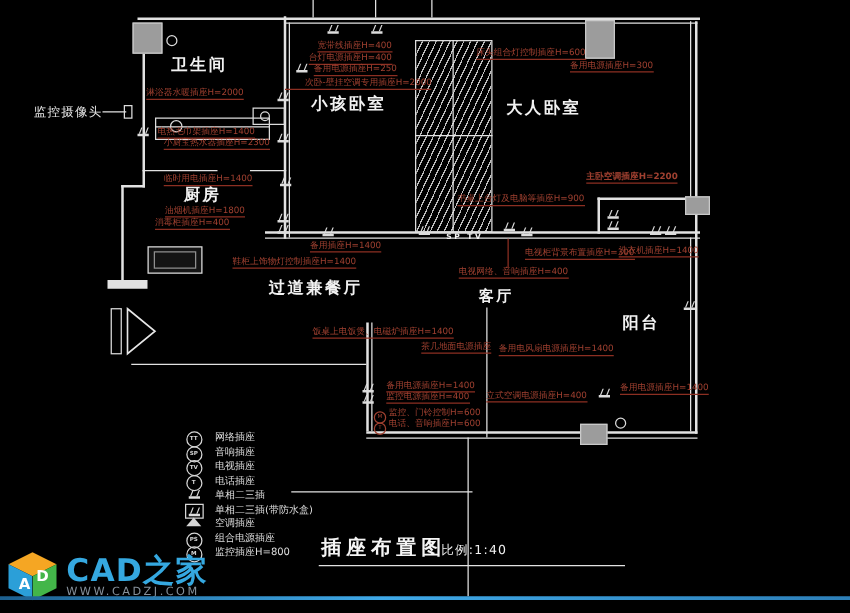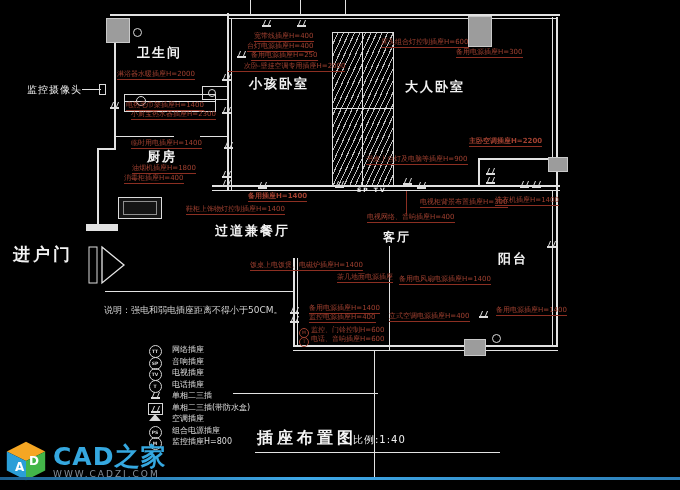--- a/index.html
+++ b/index.html
@@ -141,21 +141,21 @@
       <div class="ann ul" style="left: 247px; top: 43px;">台灯电源插座H=400</div>
       <div class="ann ul" style="left: 251px; top: 52px;">备用电源插座H=250</div>
       <div class="ann ul" style="left: 228px; top: 63px; padding-left: 16px;">次卧-壁挂空调专用插座H=2000</div>
       <div class="ann ul" style="left: 381px; top: 39px;">床头组合灯控制插座H=600</div>
       <div class="ann ul" style="left: 456px; top: 49px;">备用电源插座H=300</div>
       <div class="ann ul" style="left: 469px; top: 138px; font-weight: bold;">主卧空调插座H=2200</div>
       <div class="ann ul" style="left: 112px; top: 165px; margin-left: 20px;">油烟机插座H=1800</div>
       <div class="ann ul" style="left: 124px; top: 175px;">消毒柜插座H=400</div>
       <div class="ann ul" style="left: 186px; top: 206px;">鞋柜上饰物灯控制插座H=1400</div>
       <div class="ann ul" style="left: 366px; top: 156px;">书桌上台灯及电脑等插座H=900</div>
-      <div class="ann ul" style="left: 248px; top: 193px; font-weight: bold;">备用插座H=1400</div>
+      <div class="ann ul" style="left: 248px; top: 193px;">备用插座H=1400</div>
       <div class="ann ul" style="left: 420px; top: 199px;">电视柜背景布置插座H=300</div>
       <div class="ann ul" style="left: 495px; top: 197px;">洗衣机插座H=1400</div>
       <div class="ann ul" style="left: 367px; top: 214px;">电视网络、音响插座H=400</div>
       <div class="ann ul" style="left: 250px; top: 262px; text-align: right;">饭桌上电饭煲、电磁炉插座H=1400</div>
       <div class="ann ul" style="left: 337px; top: 274px; text-align: right;">茶几地面电源插座</div>
       <div class="ann ul" style="left: 399px; top: 276px;">备用电风扇电源插座H=1400</div>
       <div class="ann ul" style="left: 309px; top: 305px;">备用电源插座H=1400</div>
       <div class="ann ul" style="left: 309px; top: 314px;">监控电源插座H=400</div>
       <div class="ann ul" style="left: 389px; top: 313px;">立式空调电源插座H=400</div>
       <div class="ann ul" style="left: 496px; top: 307px;">备用电源插座H=1400</div>
@@ -217,23 +217,21 @@
       <div class="legend-row" style="left: 146px; top: 425.5px; width: 160px; height: 11px;">
         <div class="leg-sym"><span class="cir">PS</span></div>
         <div class="leg-label">组合电源插座</div>
       </div>
       <div class="legend-row" style="left: 146px; top: 437px; width: 160px; height: 11px;">
         <div class="leg-sym"><span class="cir">M</span></div>
         <div class="leg-label">监控插座H=800</div>
       </div>
     </div>
 
-  <div class="entry-label">进户门</div>
   <div class="camera-label">监控摄像头</div>
-  <div class="note">说明：强电和弱电插座距离不得小于50CM。</div>
 
   <div class="title">插座布置图</div>
   <div class="title-scale">比例:1:40</div>
 
   <div class="logo">
     <div class="cube">
       <div class="face top"></div>
       <div class="face left"></div>
       <div class="face right"></div>
       <span class="cube-letter a">A</span>

